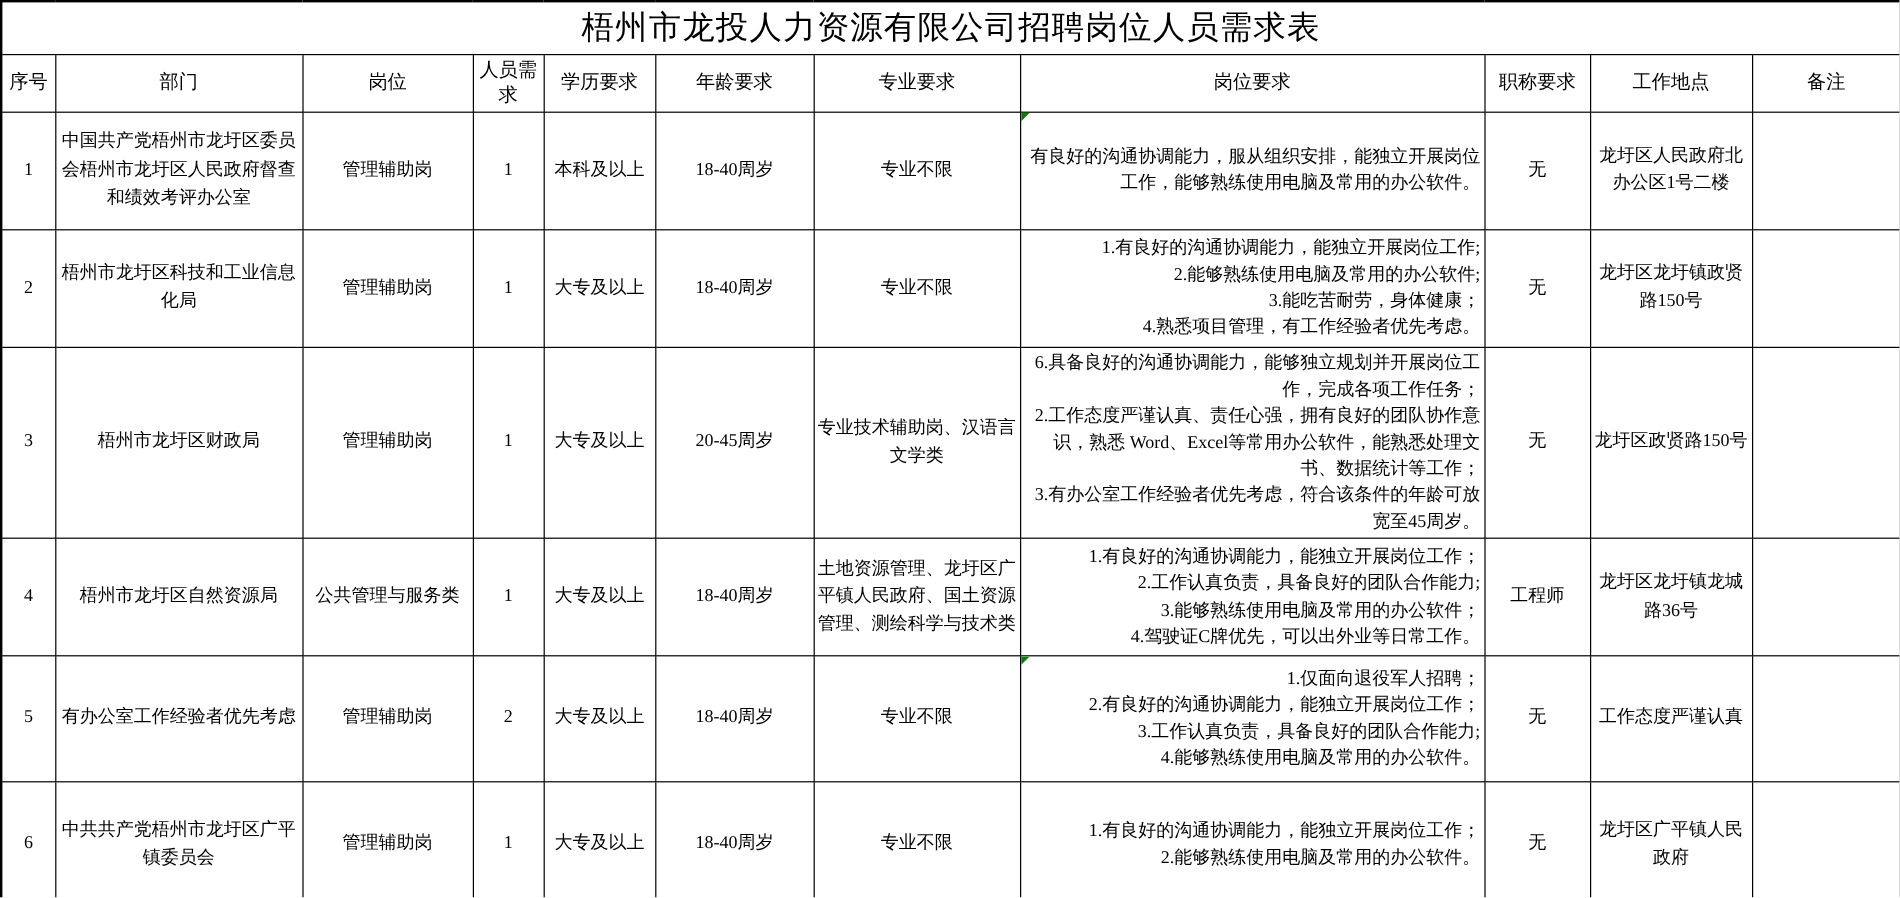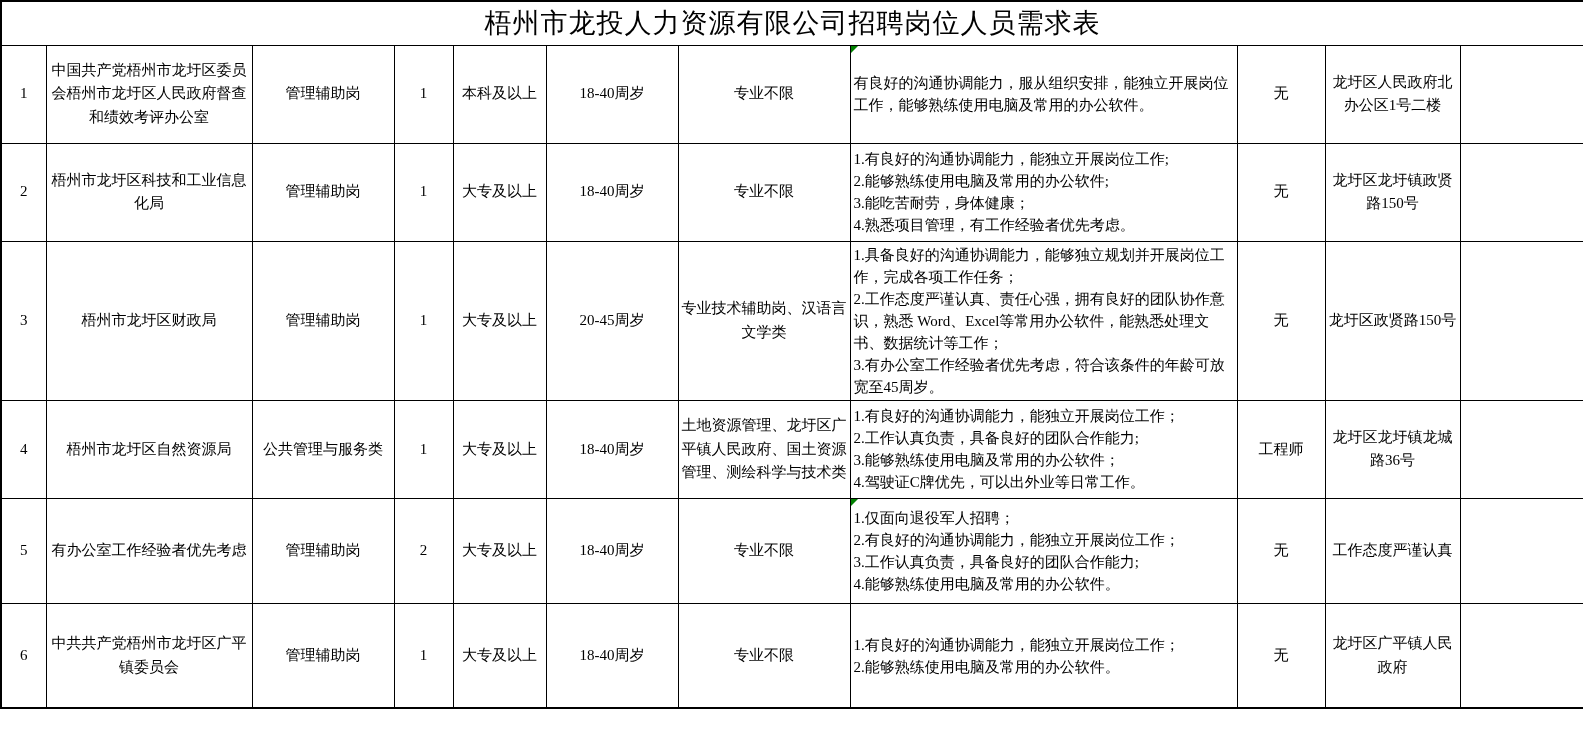--- a/index.html
+++ b/index.html
@@ -49,21 +49,21 @@
   tbody td {
     font-size: 15px;
     vertical-align: middle;
   }
   td.center {
     text-align: center;
     line-height: 1.55;
     padding: 2px 4px;
   }
   td.req {
-    text-align: left;
+    text-align: right;
     line-height: 1.47;
     padding: 3px 6px;
     white-space: pre-line;
     position: relative;
   }
   
   .corner-marker {
     position: absolute;
     top: 0;
     left: 0;
@@ -95,20 +95,33 @@
       <col style="width:172px">
       <col style="width:387px">
       <col style="width:88px">
       <col style="width:135px">
       <col style="width:124px">
     </colgroup>
     <thead>
       <tr>
         <td class="title-cell" colspan="11">梧州市龙投人力资源有限公司招聘岗位人员需求表</td>
       </tr>
+      <tr>
+        <th>序号</th>
+        <th>部门</th>
+        <th>岗位</th>
+        <th>人员需求</th>
+        <th>学历要求</th>
+        <th>年龄要求</th>
+        <th>专业要求</th>
+        <th>岗位要求</th>
+        <th>职称要求</th>
+        <th>工作地点</th>
+        <th>备注</th>
+      </tr>
     </thead>
     <tbody id="table-body">
 
     <tr>
           <td class="center">1</td>
           <td class="center">中国共产党梧州市龙圩区委员会梧州市龙圩区人民政府督查和绩效考评办公室</td>
           <td class="center">管理辅助岗</td>
           <td class="center">1</td>
           <td class="center">本科及以上</td>
           <td class="center">18-40周岁</td>
@@ -135,21 +148,21 @@
           <td class="center"></td>
         </tr>
         <tr>
           <td class="center">3</td>
           <td class="center">梧州市龙圩区财政局</td>
           <td class="center">管理辅助岗</td>
           <td class="center">1</td>
           <td class="center">大专及以上</td>
           <td class="center">20-45周岁</td>
           <td class="center">专业技术辅助岗、汉语言文学类</td>
-          <td class="req">1.具备良好的沟通协调能力，能够独立规划并开展岗位工作，完成各项工作任务；
+          <td class="req">6.具备良好的沟通协调能力，能够独立规划并开展岗位工作，完成各项工作任务；
 2.工作态度严谨认真、责任心强，拥有良好的团队协作意识，熟悉 Word、Excel等常用办公软件，能熟悉处理文书、数据统计等工作；
 3.有办公室工作经验者优先考虑，符合该条件的年龄可放宽至45周岁。</td>
           <td class="center">无</td>
           <td class="center">龙圩区政贤路150号</td>
           <td class="center"></td>
         </tr>
         <tr>
           <td class="center">4</td>
           <td class="center">梧州市龙圩区自然资源局</td>
           <td class="center">公共管理与服务类</td>

